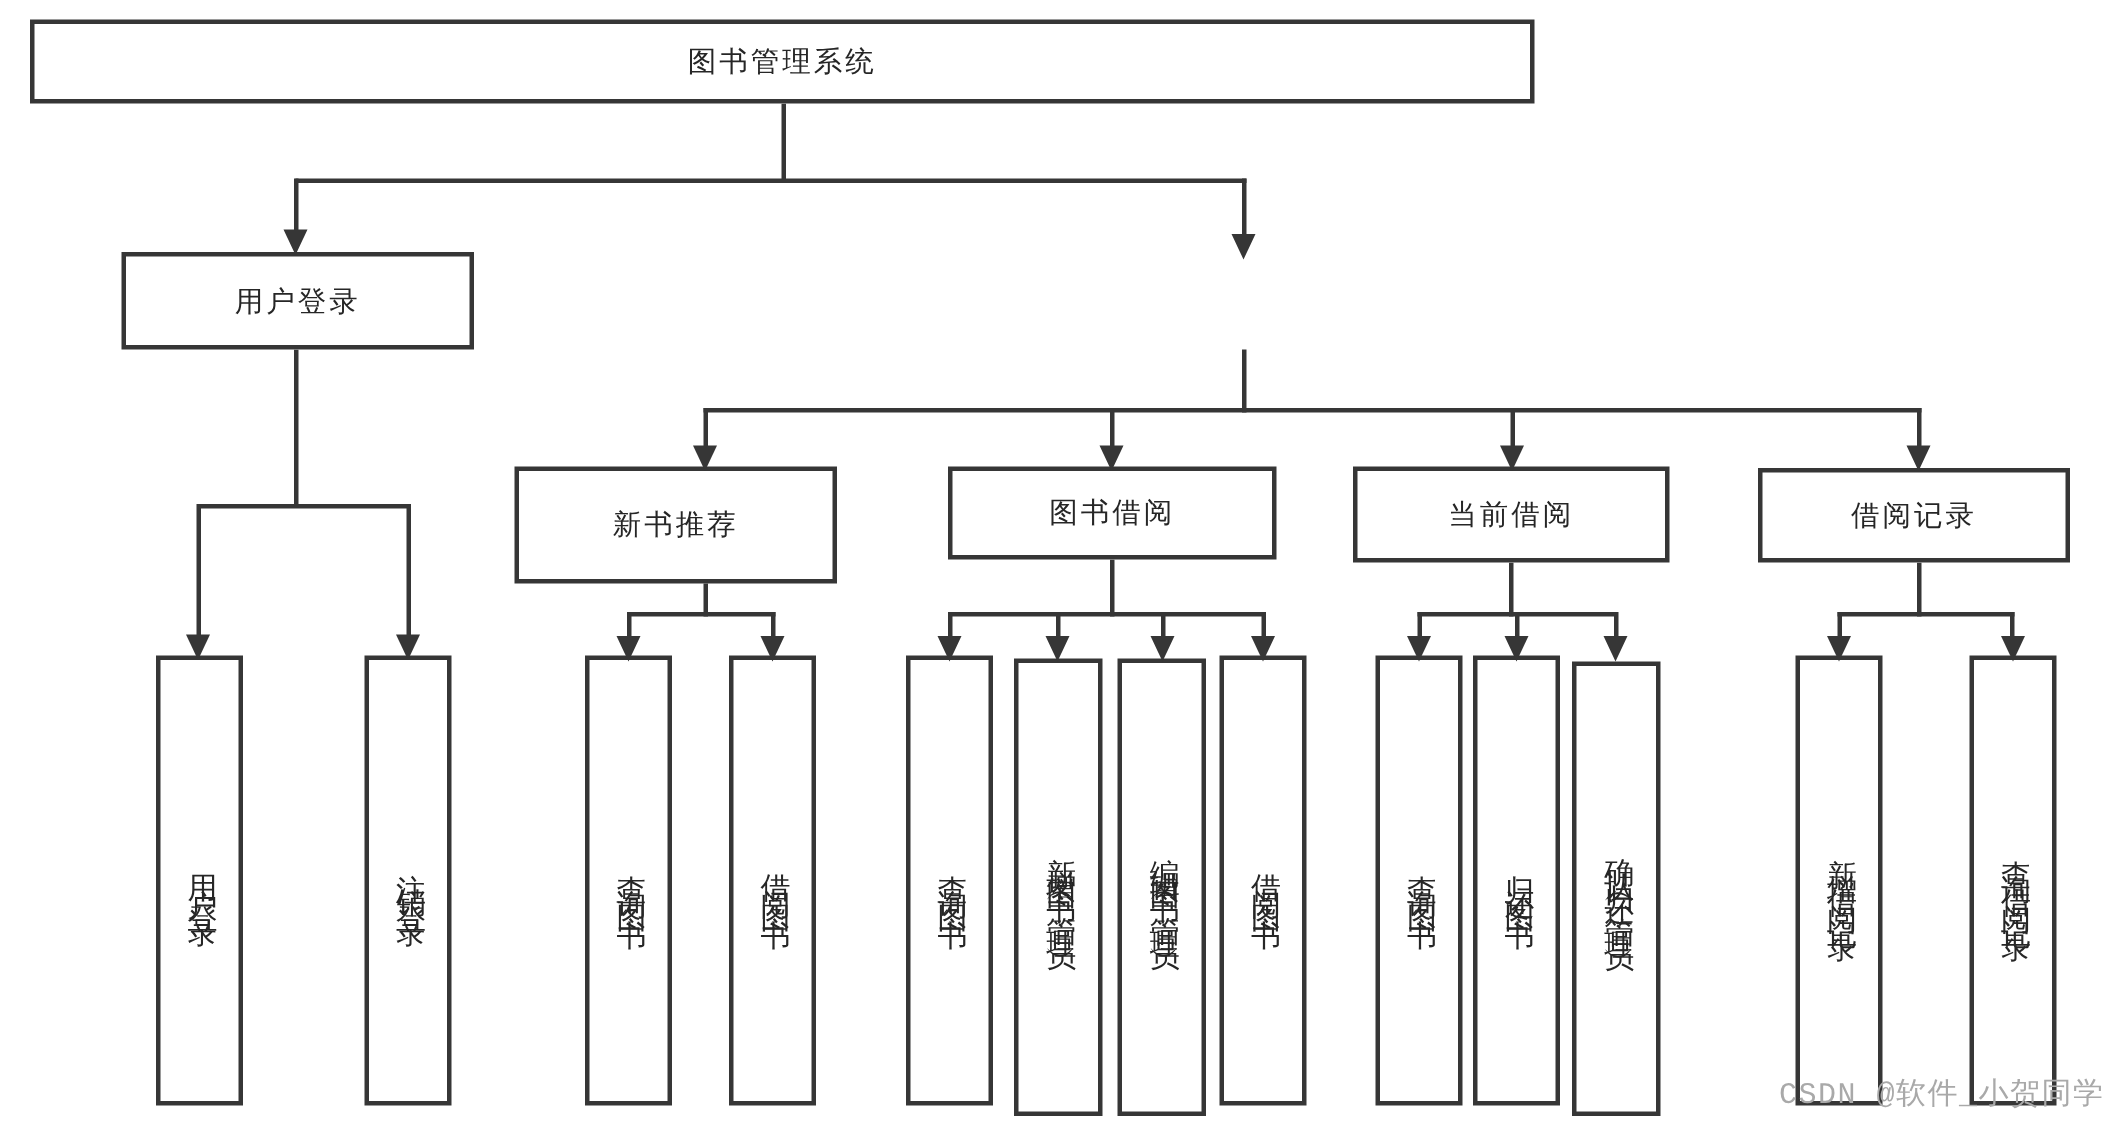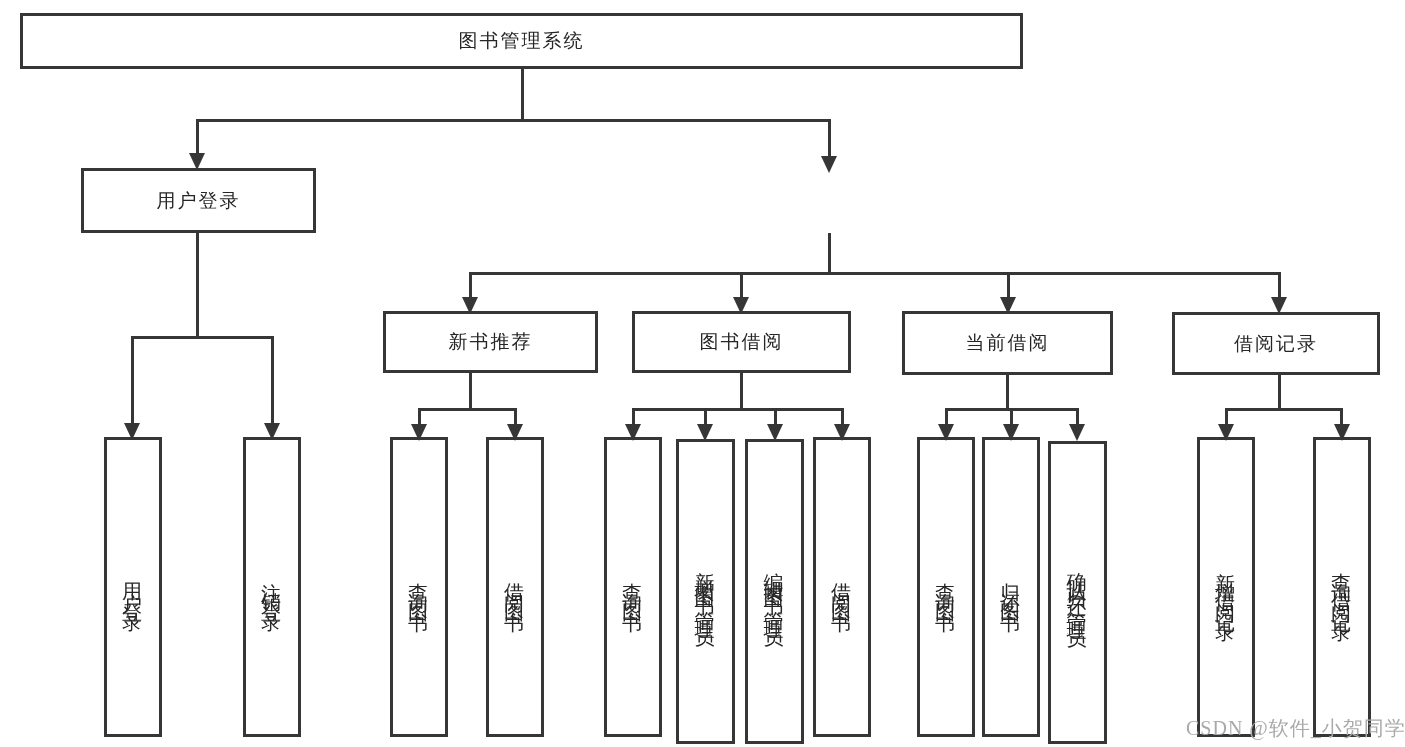--- a/index.html
+++ b/index.html
@@ -4,21 +4,21 @@
 <style>
   :root{
     --line:#363636;
     --text:#262626;
     --watermark:#a9a9a9;
     --background:#ffffff;
   }
   html,body{margin:0;padding:0;background:var(--background);}
   .canvas{
     position:relative;width:1405px;height:747px;background:var(--background);
-    font-family:Liberation Serif, serif;overflow:hidden;
+    font-family:Liberation Mono, monospace;overflow:hidden;
   }
   .box{
     position:absolute;box-sizing:border-box;border:3px solid var(--line);
     background:#fff;display:flex;align-items:center;justify-content:center;
     color:var(--text);font-size:19px;letter-spacing:2px;z-index:2;
   }
   .vbox{
     position:absolute;box-sizing:border-box;border:3px solid var(--line);
     background:#fff;display:flex;align-items:center;justify-content:center;
     color:var(--text);z-index:2;
@@ -70,21 +70,21 @@
   <div class="hl" style="left:469px;top:272px;width:812px"></div>
   <div class="vl" style="left:469px;top:272px;height:28px"></div>
   <div class="ar" style="left:462px;top:297px"></div>
   <div class="vl" style="left:740px;top:272px;height:28px"></div>
   <div class="ar" style="left:733px;top:297px"></div>
   <div class="vl" style="left:1007px;top:272px;height:28px"></div>
   <div class="ar" style="left:1000px;top:297px"></div>
   <div class="vl" style="left:1278px;top:272px;height:28px"></div>
   <div class="ar" style="left:1271px;top:297px"></div>
 
-  <div class="box" style="left:383px;top:311px;width:215px;height:62px">
+  <div class="box" style="left:343px;top:311px;width:215px;height:78px">
     <span>新书推荐</span>
   </div>
   <div class="box" style="left:902px;top:311px;width:211px;height:64px">
     <span>当前借阅</span>
   </div>
   <div class="box" style="left:632px;top:311px;width:219px;height:62px">
     <span>图书借阅</span>
   </div>
   <div class="box" style="left:1172px;top:312px;width:208px;height:63px">
     <span>借阅记录</span>

